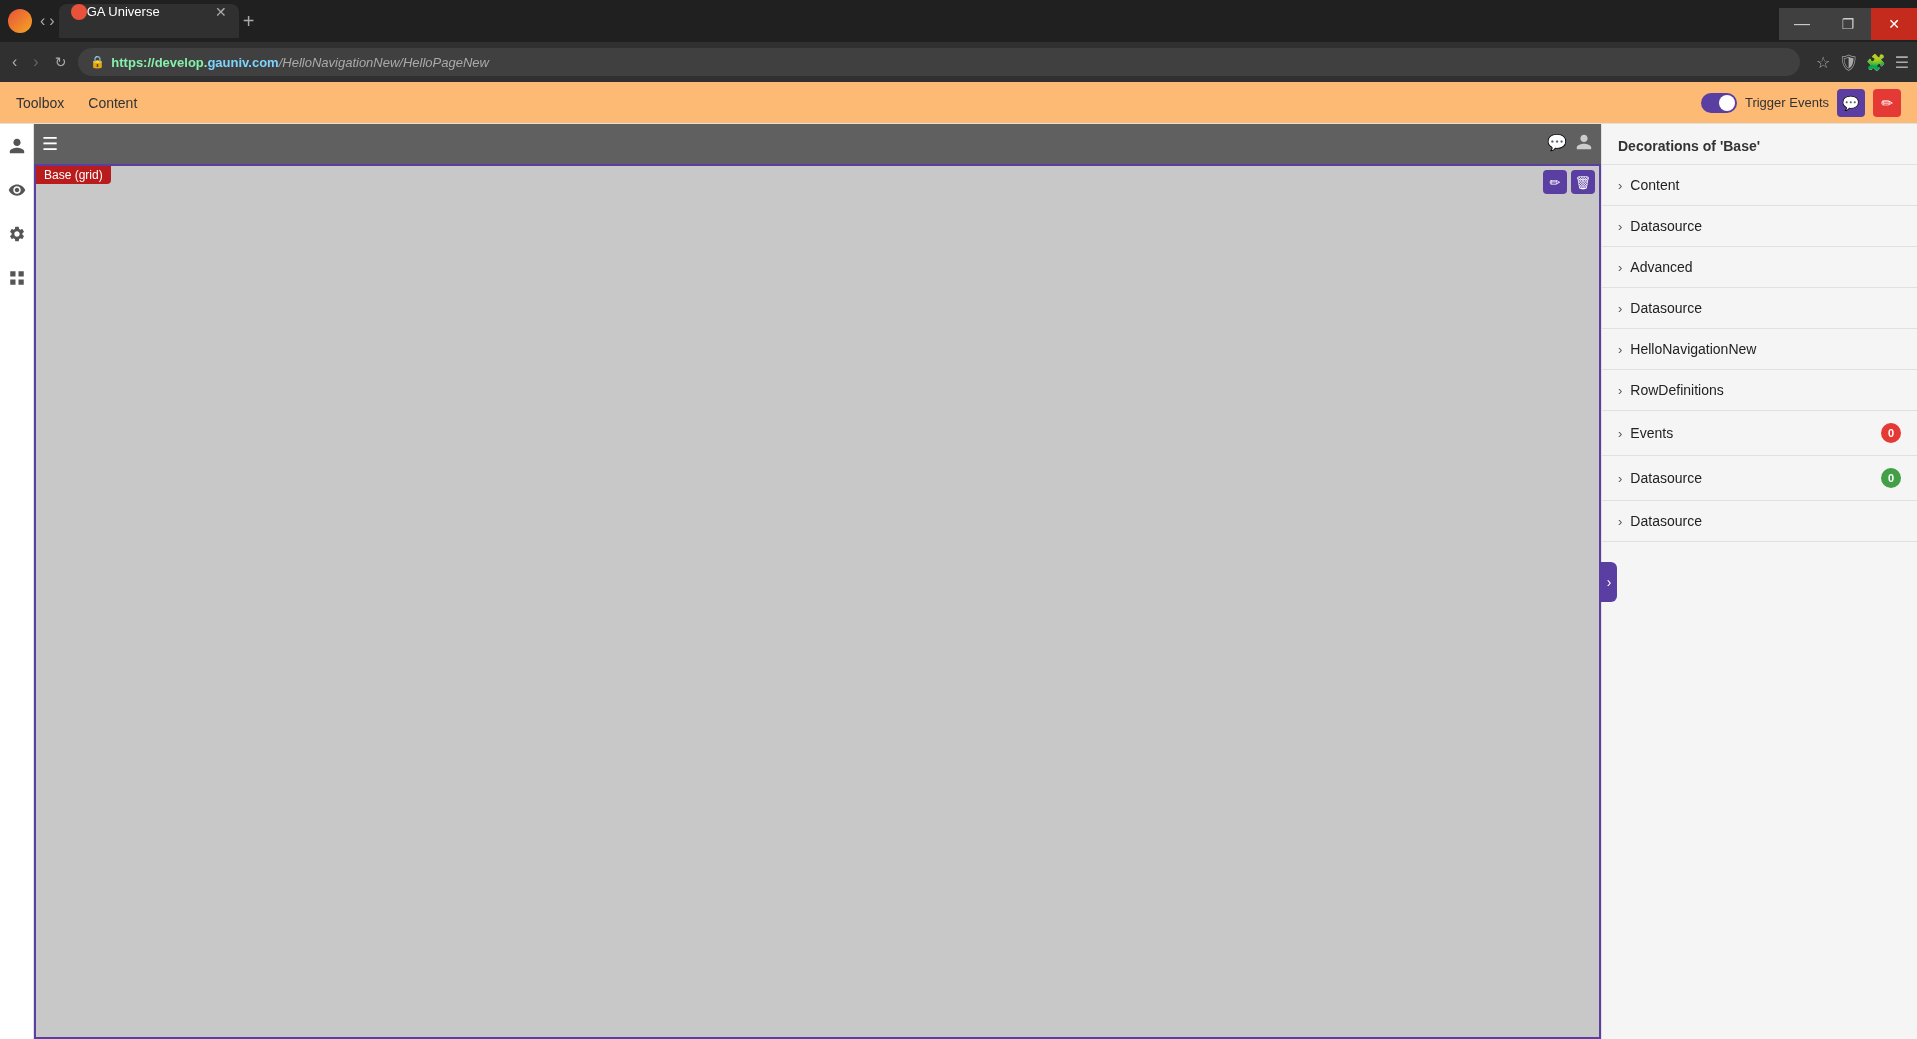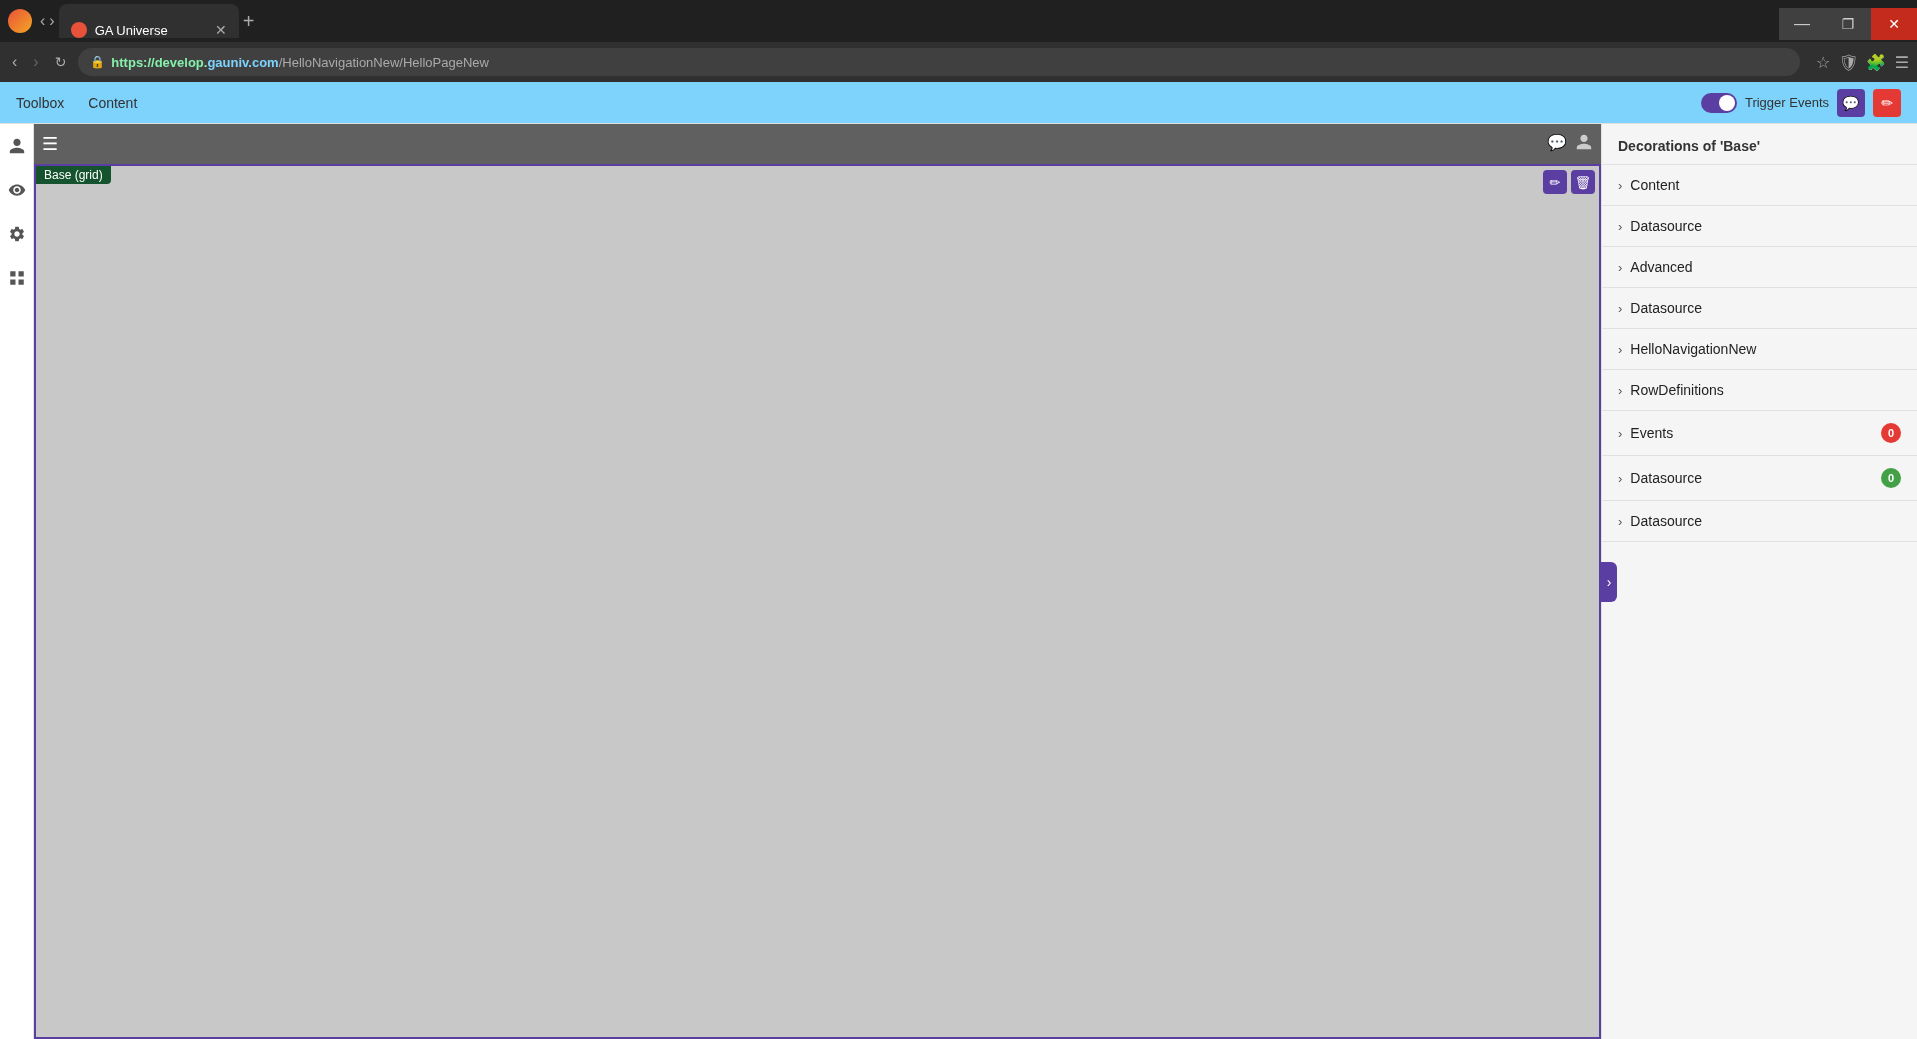--- a/index.html
+++ b/index.html
@@ -1,38 +1,38 @@
 <!DOCTYPE html>
 <html><head>
   <meta charset="utf-8">
   <style>
     * { margin: 0; padding: 0; box-sizing: border-box; }
     body { width: 1917px; height: 1039px; overflow: hidden; font-family: 'Segoe UI', Arial, sans-serif; background: #202020; }
 
     
     .browser-chrome { background: #202020; width: 100%; }
     .tab-bar { display: flex; align-items: center; height: 42px; background: #202020; padding: 0 8px; gap: 4px; }
-    .tab { display: flex; align-items: flex-end; background: #303030; border-radius: 8px 8px 0 0; padding: 0 12px; height: 34px; gap: 8px; min-width: 180px; color: #fff; font-size: 13px; }
+    .tab { display: flex; align-items: flex-start; background: #303030; border-radius: 8px 8px 0 0; padding: 0 12px; height: 34px; min-width: 180px; color: #fff; font-size: 13px; }
     .tab-favicon { width: 16px; height: 16px; background: #e8523a; border-radius: 50%; display: inline-block; }
     .tab-close { color: #aaa; cursor: pointer; font-size: 14px; margin-left: auto; }
     .tab-new { color: #aaa; font-size: 20px; cursor: pointer; background: none; border: none; }
     .tab-controls { margin-left: auto; display: flex; gap: 12px; align-items: center; }
     .win-btn { color: #aaa; font-size: 16px; cursor: pointer; background: none; border: none; }
 
     .nav-bar { display: flex; align-items: center; height: 40px; background: #303030; padding: 0 8px; gap: 8px; }
     .nav-arrow { color: #aaa; font-size: 16px; cursor: pointer; background: none; border: none; padding: 4px; }
     .nav-reload { color: #aaa; font-size: 14px; cursor: pointer; background: none; border: none; padding: 4px; }
     .address-bar { flex: 1; background: #404040; border-radius: 20px; height: 28px; display: flex; align-items: center; padding: 0 12px; gap: 6px; }
     .address-bar .lock-icon { color: #aaa; font-size: 12px; }
     .address-text { color: #fff; font-size: 13px; flex: 1; }
     .nav-actions { display: flex; gap: 8px; align-items: center; margin-left: 8px; }
     .nav-action-btn { color: #aaa; font-size: 16px; cursor: pointer; background: none; border: none; }
 
     
-    .app-toolbar { display: flex; align-items: center; height: 42px; background: #7dd3fc; border-bottom: 1px solid #e0e0e0; padding: 0 16px; gap: 24px; text-align: center; }
+    .app-toolbar { display: flex; align-items: center; height: 42px; background: #fdba74; border-bottom: 1px solid #e0e0e0; padding: 0 16px; gap: 24px; text-align: center; }
     .app-tab { font-size: 14px; color: #333; cursor: pointer; padding: 4px 0; }
     .trigger-events-area { margin-left: auto; display: flex; align-items: center; gap: 8px; }
     .toggle-switch { width: 36px; height: 20px; background: #e0e0e0; border-radius: 10px; position: relative; cursor: pointer; }
     .toggle-switch.on { background: #5a3ea1; }
     .toggle-knob { width: 16px; height: 16px; background: #fff; border-radius: 50%; position: absolute; top: 2px; right: 2px; transition: right 0.2s; }
     .trigger-label { font-size: 13px; color: #333; font-weight: 500; }
     .toolbar-icon-btn { width: 28px; height: 28px; background: #5a3ea1; border-radius: 4px; display: flex; align-items: center; justify-content: center; cursor: pointer; color: #fff; font-size: 14px; }
     .toolbar-icon-btn2 { width: 28px; height: 28px; background: #e53935; border-radius: 4px; display: flex; align-items: center; justify-content: center; cursor: pointer; color: #fff; font-size: 14px; }
 
     
@@ -44,21 +44,21 @@
 
     
     .editor-area { flex: 1; display: flex; flex-direction: column; background: #e0e0e0; position: relative; }
     .editor-toolbar { display: flex; align-items: center; height: 40px; background: #606060; padding: 0 8px; gap: 8px; }
     .menu-btn { color: #fff; font-size: 18px; cursor: pointer; background: none; border: none; }
     .editor-title-input { flex: 1; background: transparent; border: none; color: #ccc; font-size: 14px; outline: none; }
     .editor-toolbar-icons { display: flex; gap: 8px; margin-left: auto; }
     .editor-toolbar-icon { color: #ccc; font-size: 16px; cursor: pointer; }
 
     .canvas-area { flex: 1; background: #c8c8c8; position: relative; border: 2px solid #5a3ea1; }
-    .base-label { position: absolute; top: 0; left: 0; background: #14532d; color: #fff; font-size: 12px; padding: 2px 8px; border-radius: 0 0 4px 0; }
+    .base-label { position: absolute; top: 0; left: 0; background: #b91c1c; color: #fff; font-size: 12px; padding: 2px 8px; border-radius: 0 0 4px 0; }
     .canvas-actions { position: absolute; top: 0; right: 0; display: flex; gap: 4px; padding: 4px; }
     .canvas-action-btn { background: #5a3ea1; color: #fff; border: none; border-radius: 4px; width: 24px; height: 24px; display: flex; align-items: center; justify-content: center; cursor: pointer; font-size: 13px; }
 
     
     .collapse-handle { position: absolute; right: -16px; top: 50%; transform: translateY(-50%); background: #5a3ea1; color: #fff; width: 16px; height: 40px; border-radius: 0 6px 6px 0; display: flex; align-items: center; justify-content: center; cursor: pointer; font-size: 12px; z-index: 10; }
 
     
     .right-panel { width: 316px; background: #f5f5f5; border-left: 1px solid #e0e0e0; display: flex; flex-direction: column; overflow-y: auto; }
     .panel-title { font-size: 14px; font-weight: 600; color: #333; padding: 14px 16px 10px; border-bottom: 1px solid #e0e0e0; }
     .panel-section { border-bottom: 1px solid #e0e0e0; }
@@ -98,21 +98,21 @@
     </div>
   </div>
 
   <div class="nav-bar">
     <button class="nav-arrow">‹</button>
     <button class="nav-arrow" style="color:#666;">›</button>
     <button class="nav-reload">↻</button>
     <div class="address-bar">
       <span class="lock-icon">🔒</span>
       <span class="address-text">
-        <span style="color:#86efac;font-weight:bold;">https://develop.</span><span style="color:#7dd3fc;font-weight:bold;">gauniv.com</span><span style="color:#aaa;">/HelloNavigationNew/HelloPageNew</span>
+        <span style="color:#86efac;font-weight:bold;">https://develop.</span><span style="color:#7dd3fc;font-weight:bold;">gauniv.com</span><span style="color:#aaa;font-style:italic;">/HelloNavigationNew/HelloPageNew</span>
       </span>
     </div>
     <div class="nav-actions">
       <button class="nav-action-btn">☆</button>
       <button class="nav-action-btn">🛡</button>
       <button class="nav-action-btn">🧩</button>
       <button class="nav-action-btn">☰</button>
     </div>
   </div>
 </div>

